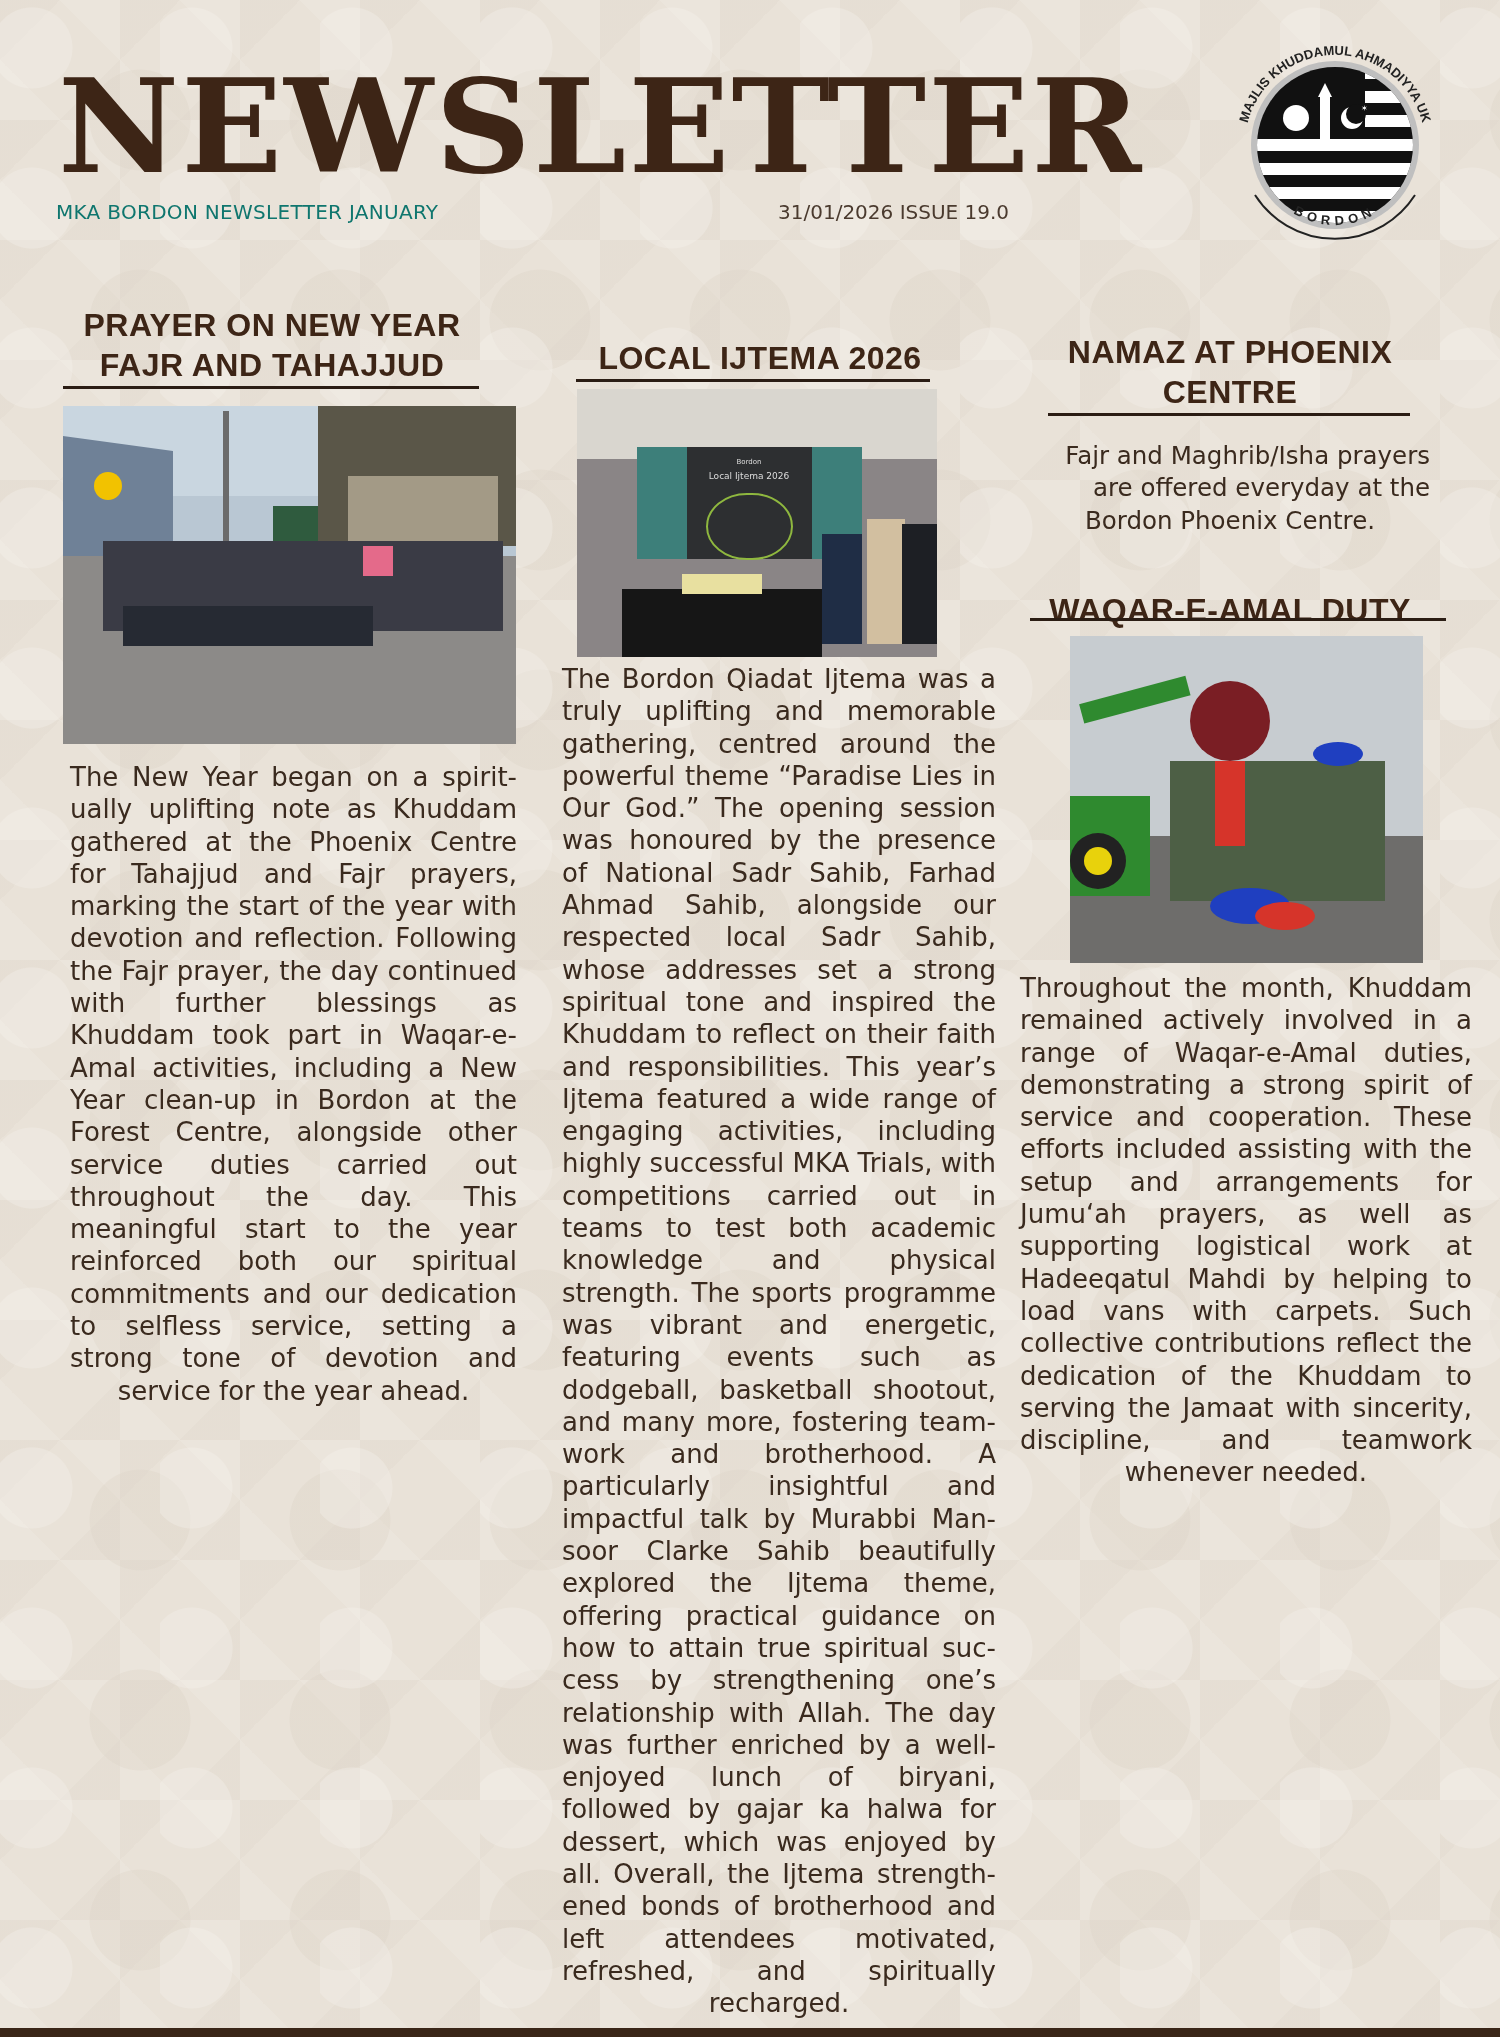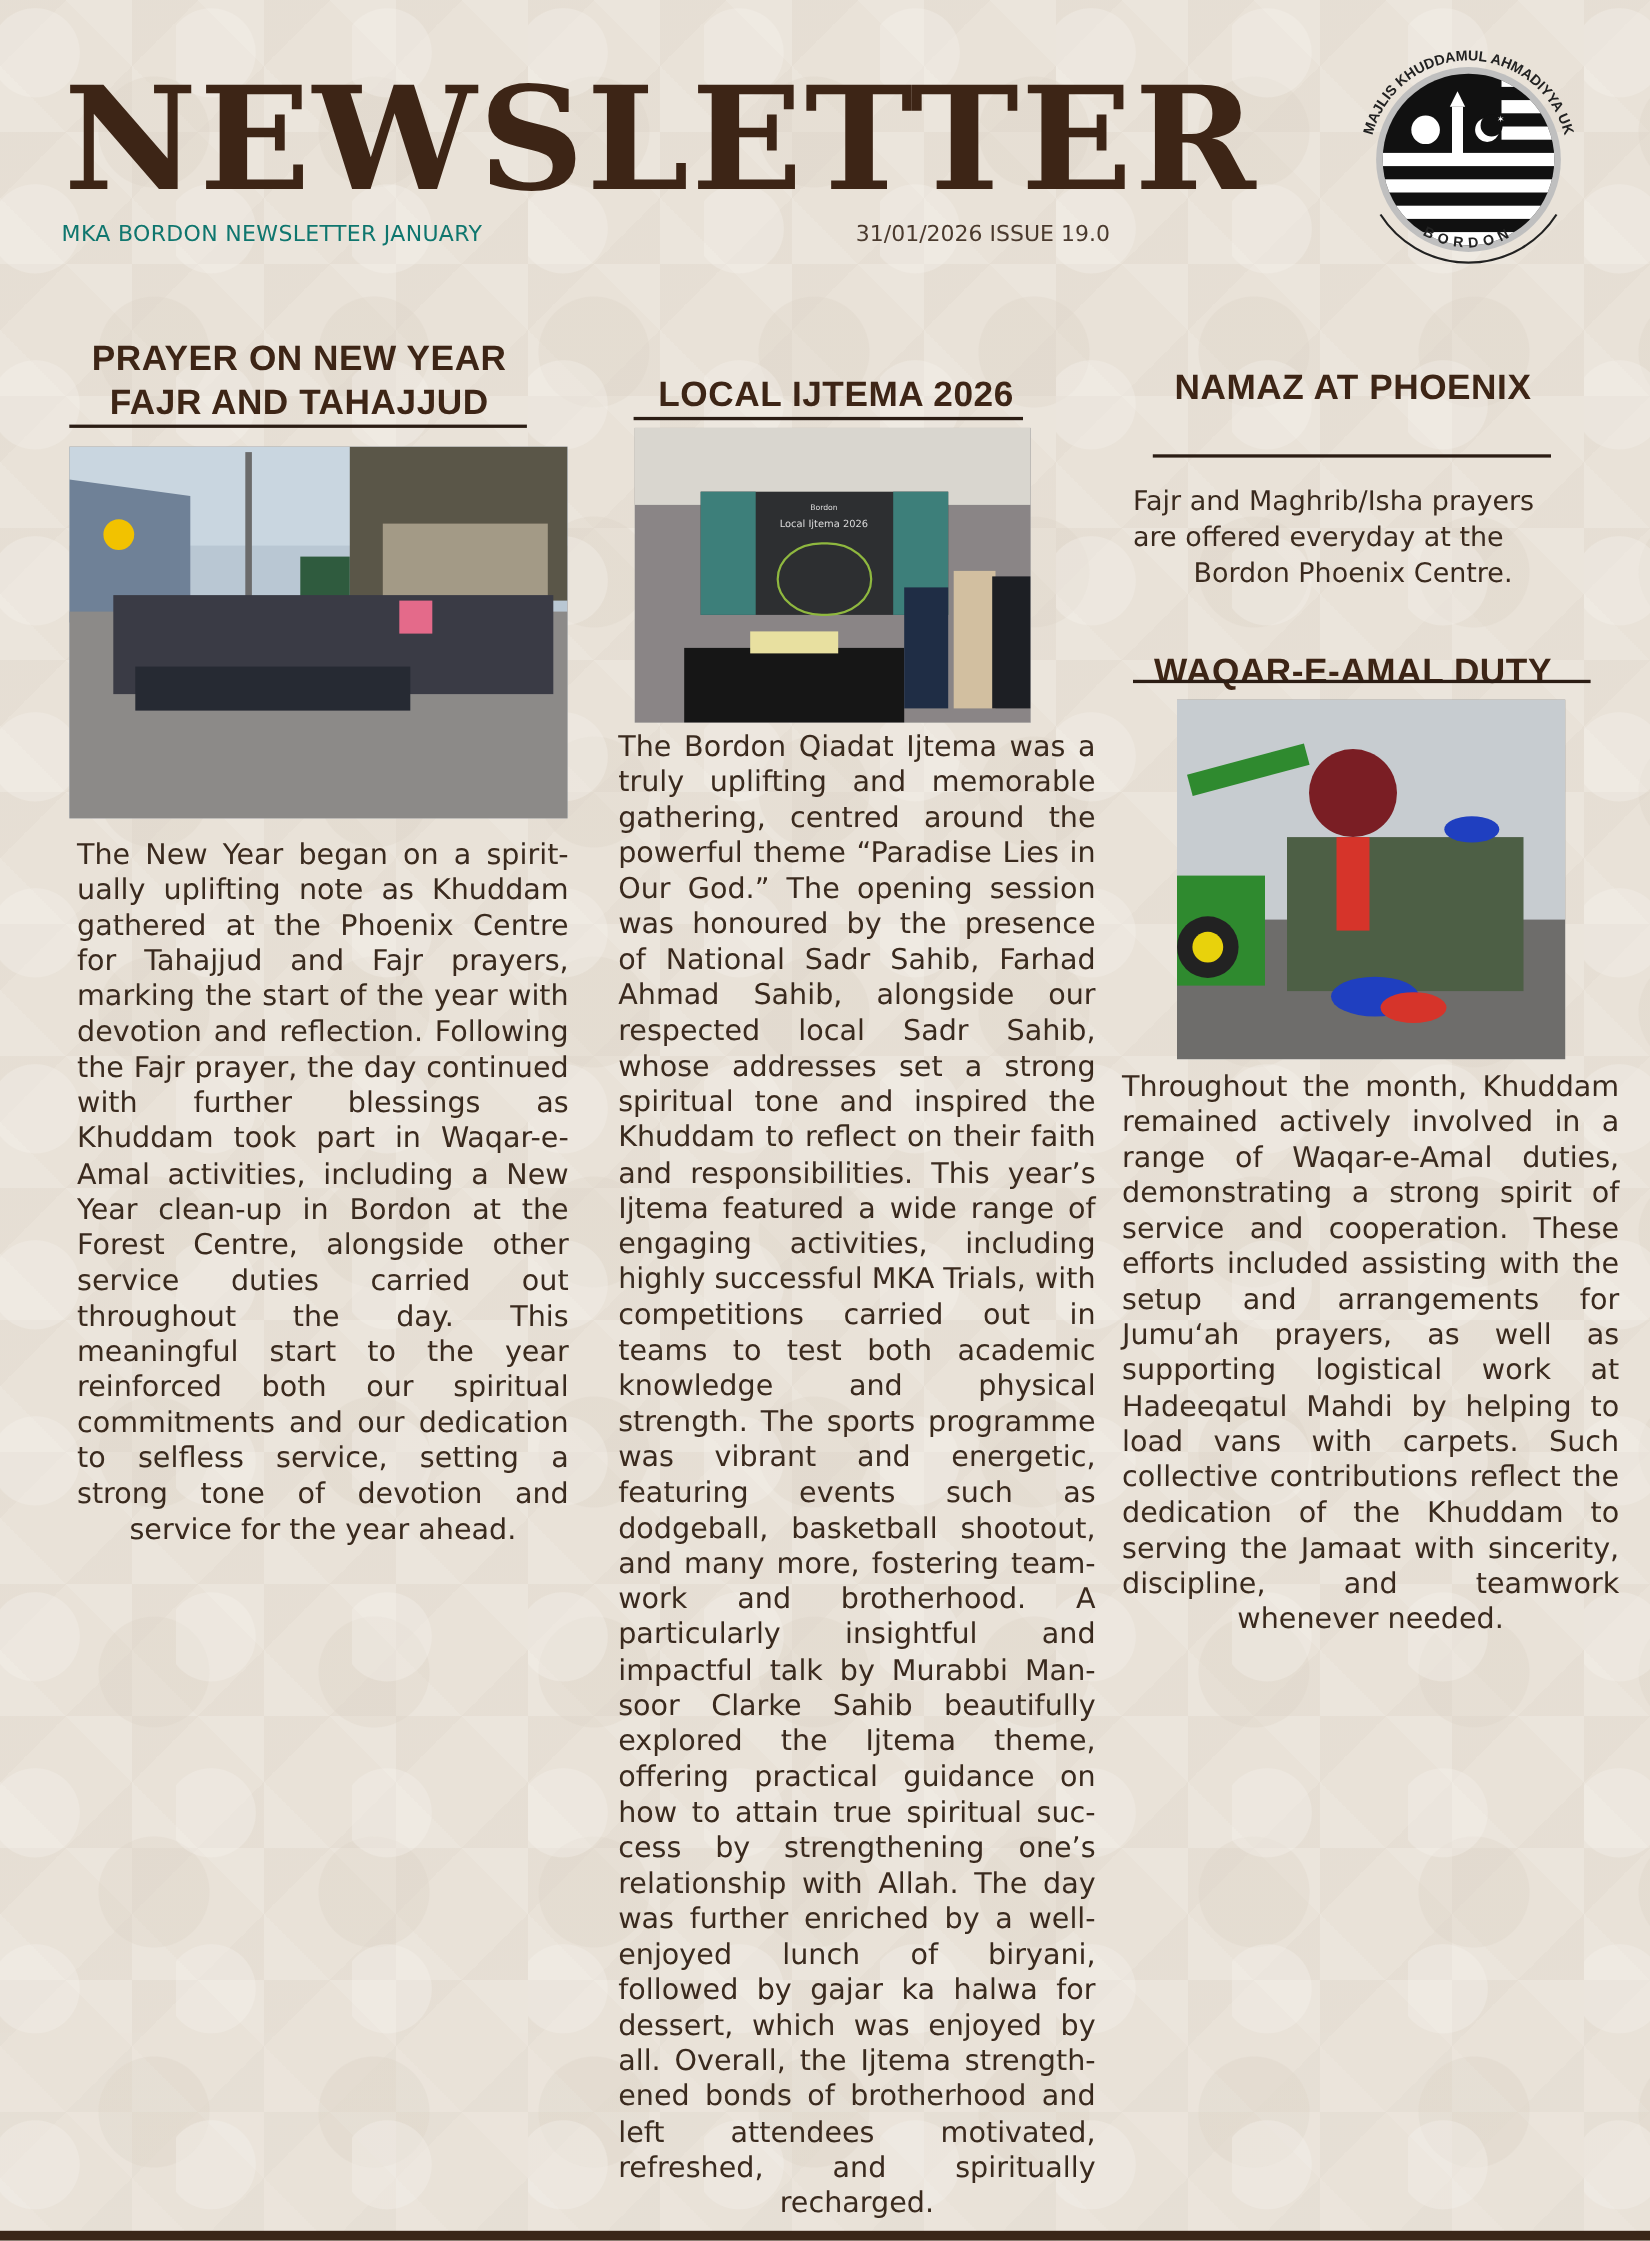--- a/index.html
+++ b/index.html
@@ -132,23 +132,24 @@
     <rect x="105" y="185" width="80" height="20" fill="#e8e0a0"></rect>
     <rect x="245" y="145" width="40" height="110" fill="#1f2d45"></rect>
     <rect x="290" y="130" width="38" height="125" fill="#d2bfa0"></rect>
     <rect x="325" y="135" width="35" height="120" fill="#1d1f24"></rect>
   </svg>
 </div>
 <div class="layer body-text" style="left:562px; top:663px; width:434px;">The Bordon Qiadat Ijtema was a truly uplifting and memorable gathering, centred around the powerful theme “Paradise Lies in Our God.” The opening session was honoured by the presence of National Sadr Sahib, Farhad Ahmad Sahib, alongside our respected local Sadr Sahib, whose addresses set a strong spiritual tone and inspired the Khuddam to reflect on their faith and responsibilities. This year’s Ijtema featured a wide range of engaging activities, including highly successful MKA Trials, with competitions carried out in teams to test both aca­demic knowledge and physical strength. The sports pro­gramme was vibrant and ener­getic, featuring events such as dodgeball, basketball shootout, and many more, fostering team­work and brotherhood. A particularly insightful and impactful talk by Murabbi Man­soor Clarke Sahib beautifully explored the Ijtema theme, offering practical guidance on how to attain true spiritual suc­cess by strengthening one’s relationship with Allah. The day was further enriched by a well-enjoyed lunch of biryani, followed by gajar ka halwa for dessert, which was enjoyed by all. Overall, the Ijtema strength­ened bonds of brotherhood and left attendees motivated, refreshed, and spiritually recharged.</div>
 
 <div class="layer heading" style="left:1030px; top:332px; width:400px;">
   <div>NAMAZ AT PHOENIX</div>
+  <div>CENTRE</div>
 </div>
 <div class="rule" style="left:1048px; top:413px; width:362px;"></div>
-<div class="layer body-text" style="left:1030px; top:440px; width:400px; text-align:left; font-size:24.5px;">Fajr and Maghrib/Isha prayers are offered everyday at the Bordon Phoenix Centre.</div>
+<div class="layer body-text" style="left:1030px; top:440px; width:400px; text-align:right; font-size:24.5px;">Fajr and Maghrib/Isha prayers are offered everyday at the Bordon Phoenix Centre.</div>
 
 <div class="layer heading" style="left:1020px; top:580px; width:420px;margin-top:10px;">WAQAR-E-AMAL DUTY</div>
 <div class="rule" style="left:1030px; top:618px; width:416px;"></div>
 <div class="layer photo" style="left:1070px; top:636px; width:353px; height:327px;">
   <svg viewBox="0 0 353 327" preserveAspectRatio="none">
     <rect width="353" height="327" fill="#c7ccd0"></rect>
     <rect y="200" width="353" height="127" fill="#6e6d6b"></rect>
     <rect x="100" y="125" width="215" height="140" fill="#4d5f45"></rect>
     <rect x="0" y="160" width="80" height="100" fill="#2f8a2f"></rect>
     <circle cx="28" cy="225" r="28" fill="#222"></circle>

